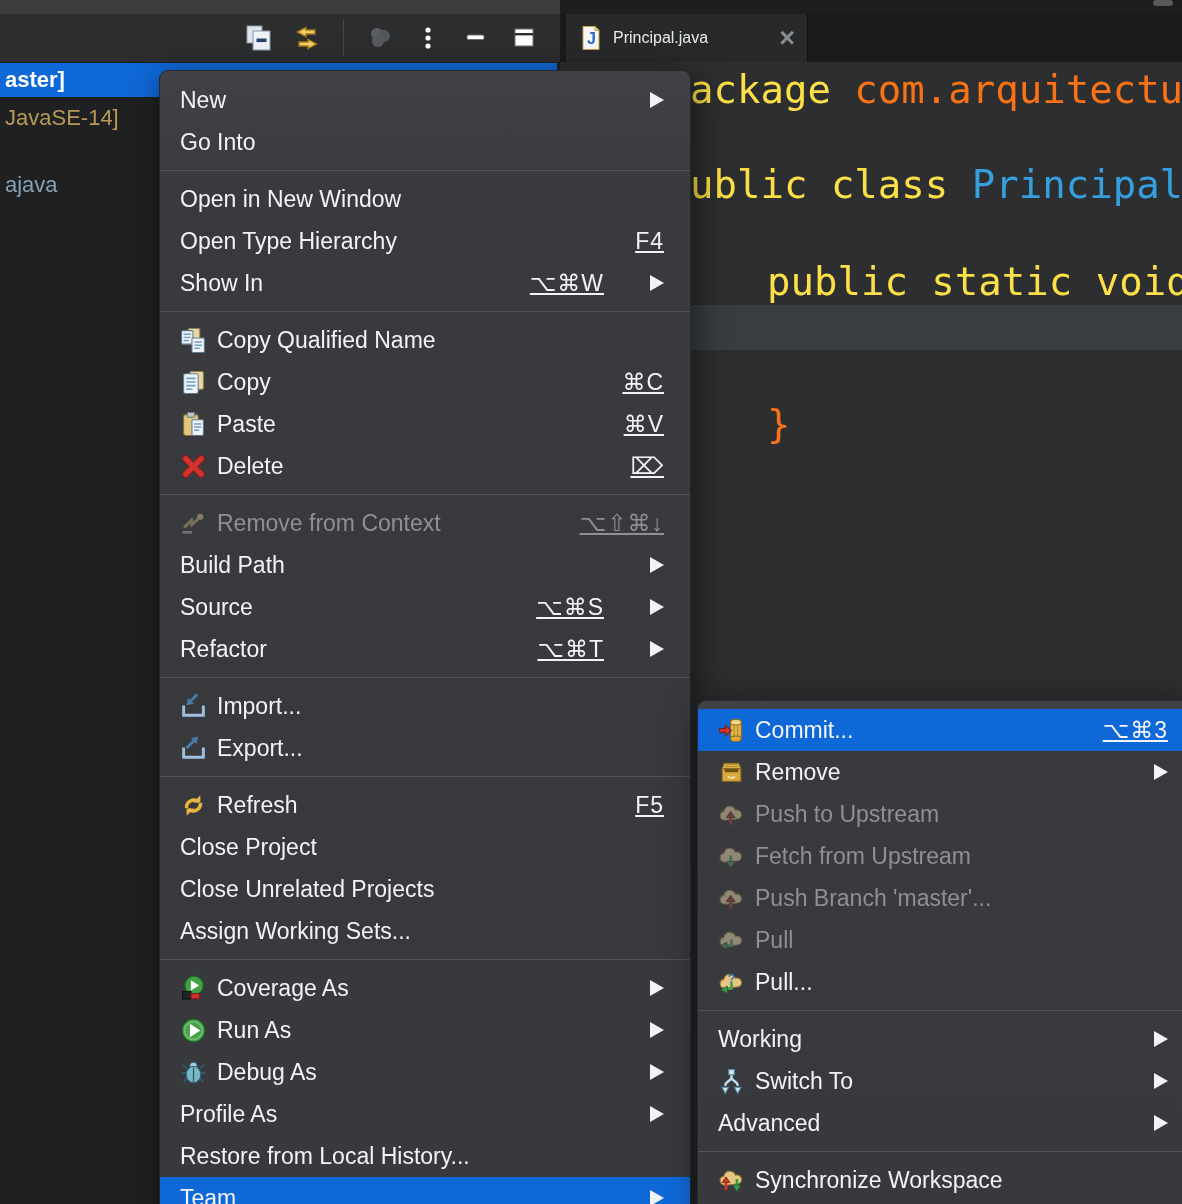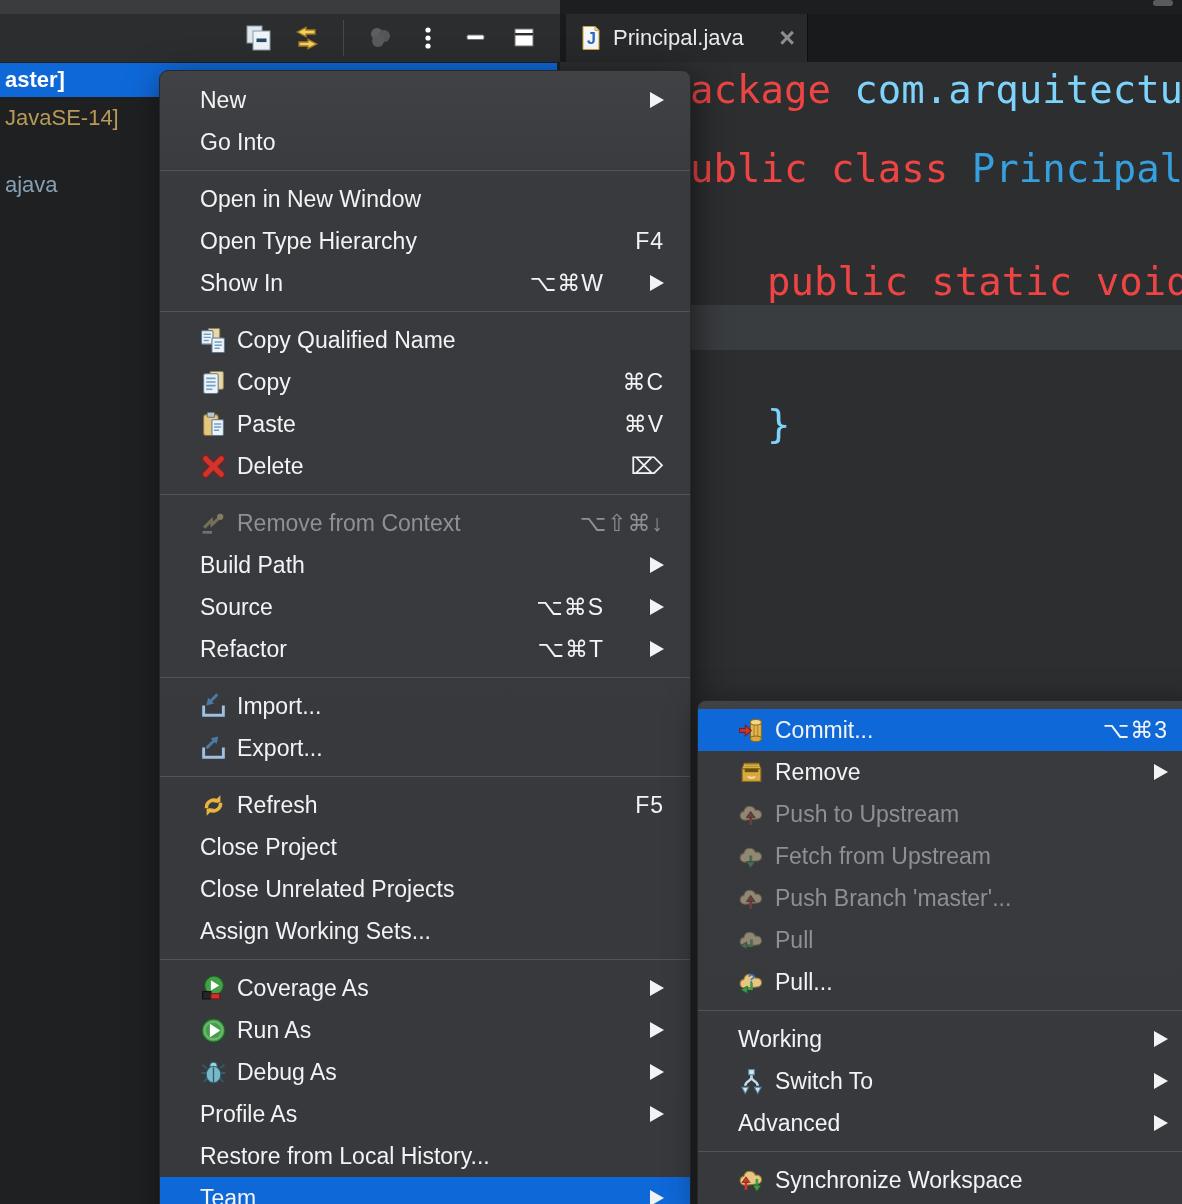--- a/index.html
+++ b/index.html
@@ -14,57 +14,57 @@
               display:flex;align-items:center;justify-content:flex-end;gap:16px;padding-right:20px;box-sizing:border-box;}
   .tbtn{width:32px;height:32px;display:flex;align-items:center;justify-content:center;}
   .tbtn svg{width:30px;height:30px;}
   .tb-divider{width:1px;height:36px;background:#47494b;margin:0 4px;}
 
   
   .tabstrip{position:absolute;left:560px;top:14px;width:622px;height:48px;background:#191a1c;}
   .tab{position:absolute;left:6px;top:0;width:242px;height:48px;background:#27292b;border-right:1px solid #0f1011;
        display:flex;align-items:center;gap:9px;padding:0 12px;box-sizing:border-box;}
   .tab svg{width:26px;height:26px;flex:0 0 auto;}
-  .tab-label{color:#e8eaec;font-size:22px;white-space:nowrap;}
+  .tab-label{color:#e8eaec;font-size:16px;white-space:nowrap;}
   .tab-close{margin-left:auto;color:#8b8e91;font-size:27px;font-weight:bold;line-height:1;}
 
   
   .pe-panel{position:absolute;left:0;top:62px;width:560px;height:1142px;background:#1e2022;border-right:1px solid #3a3c3e;}
   .pe-row{position:absolute;left:0;width:557px;height:34px;display:flex;align-items:center;
           padding-left:5px;box-sizing:border-box;font-size:22px;white-space:nowrap;}
   .pe-row.sel{background:#0f68d8;color:#ffffff;font-weight:bold;top:1px;}
   .pe-row.lib{top:39px;color:#b89a56;}
   .pe-row.file{top:106px;color:#87a0b4;}
 
   
   .editor{position:absolute;left:560px;top:62px;width:622px;height:1142px;background:#2c2e30;overflow:hidden;}
   .cur-line{position:absolute;left:0;right:0;top:243px;height:45px;background:#3a3d40;}
   .code{position:absolute;font-family:"DejaVu Sans Mono","Liberation Mono",monospace;font-size:39px;line-height:46px;white-space:pre;}
   .code-l1{left:130px;top:5px;}
-  .code-l2{left:130px;top:84px;}
+  .code-l2{left:130px;top:100px;}
   .code-l3{left:207px;top:197px;}
   .code-l4{left:207px;top:340px;}
-  .kw{color:#ef4444;text-align:center;} .plain{color:#7dd3fc;} .type{color:#36a0de;}
+  .kw{color:#fde047;text-align:center;} .plain{color:#f97316;} .type{color:#36a0de;}
 
   
   .menu{position:absolute;background:linear-gradient(180deg,#404245 0%,#383a3d 10%,#37393c 100%);
         border:1px solid #26282a;border-radius:9px;box-shadow:4px 8px 34px rgba(0,0,0,.55);
         padding:8px 0 12px 0;box-sizing:border-box;}
   .context-menu{left:159px;top:70px;width:532px;z-index:5;}
   .team-submenu{left:697px;top:700px;width:498px;z-index:6;}
-  .menu-row{height:42px;display:flex;align-items:center;padding:0 26px 0 40px;
+  .menu-row{height:42px;display:flex;align-items:center;padding:0 26px 0 20px;
             font-size:23px;color:#f2f3f5;white-space:nowrap;}
   .menu-row.hl{background:#0f68d8;}
   .menu-row.disabled{color:#8e9093;}
   .menu-row.disabled .mi-icon{opacity:.55;filter:saturate(.55);}
   .mi-icon{width:0;height:27px;display:flex;align-items:center;overflow:visible;}
   .mi-icon.has{width:27px;margin-right:10px;}
   .mi-icon svg{width:27px;height:27px;}
   .mi-label{white-space:nowrap;}
-  .mi-short{margin-left:auto;letter-spacing:1px;}
+  .mi-short{margin-left:auto;letter-spacing:1px;text-decoration:underline;}
   .mi-arrow{margin-left:46px;width:0;height:0;flex:0 0 auto;
             border-left:14px solid currentColor;border-top:8.5px solid transparent;border-bottom:8.5px solid transparent;}
   .menu-sep{height:1px;background:#515356;margin:7px 0;}
 </style>
 </head>
 <body>
 
 <div class="page">
 
   <div class="topstrip-left"></div>

